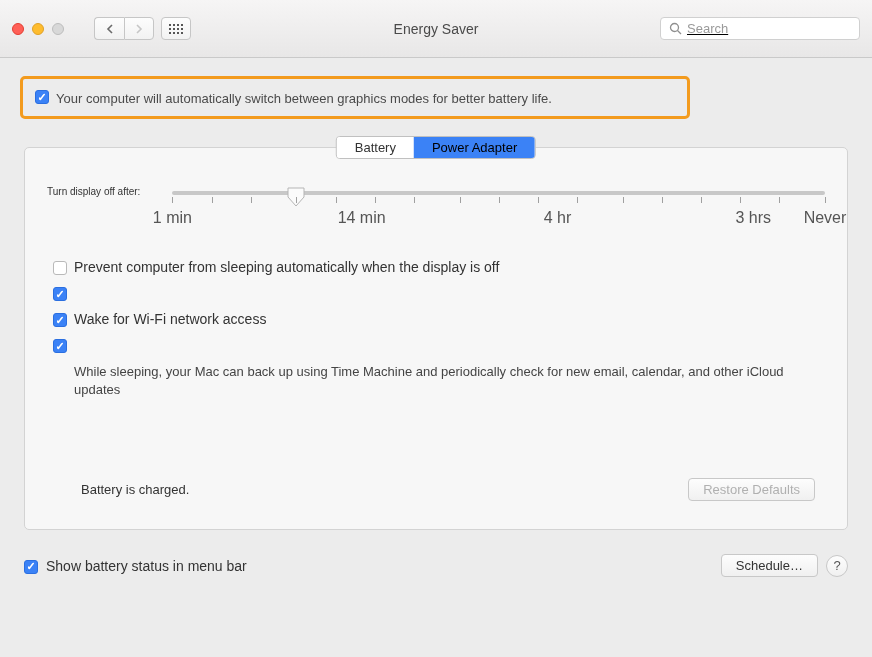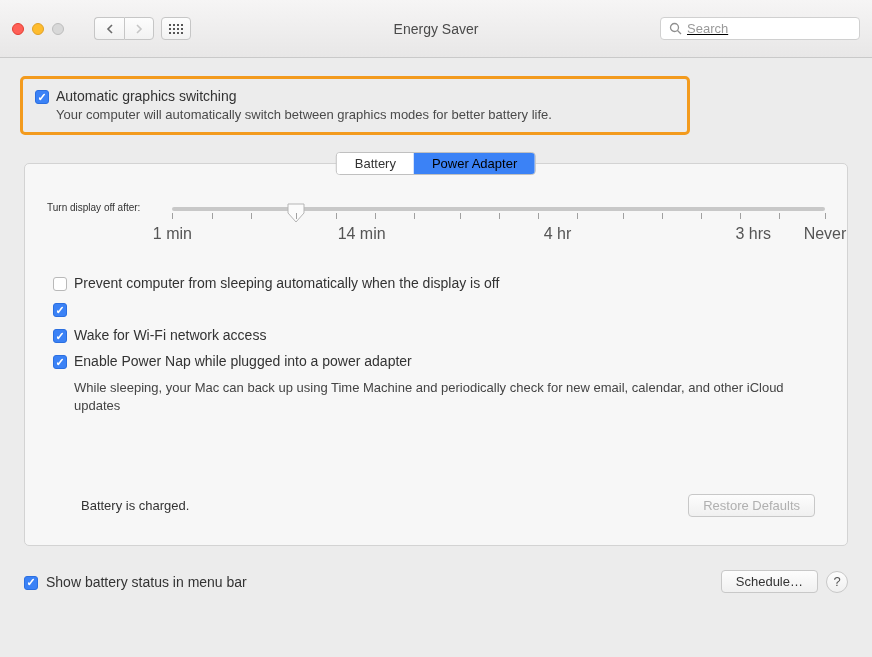--- a/index.html
+++ b/index.html
@@ -254,21 +254,20 @@
     <span>Search</span>
   </div>
 </div>
 
 <div class="content">
 
   <div class="highlight-box">
     <div class="check-row">
       <span class="checkbox checked"></span>
       <div>
-        <div class="check-label">Automatic graphics switching</div>
         <div class="check-desc">Your computer will automatically switch between graphics modes for better battery life.</div>
       </div>
     </div>
   </div>
 
   <div class="panel">
     <div class="seg-control">
       <div class="seg-item">Battery</div>
       <div class="seg-item active">Power Adapter</div>
     </div>
@@ -320,21 +319,20 @@
       <div class="check-row">
         <span class="checkbox checked"></span>
       </div>
       <div class="check-row">
         <span class="checkbox checked"></span>
         <span class="check-label">Wake for Wi-Fi network access</span>
       </div>
       <div>
         <div class="check-row">
           <span class="checkbox checked"></span>
-          <span class="check-label">Enable Power Nap while plugged into a power adapter</span>
         </div>
         <div class="sub-desc">While sleeping, your Mac can back up using Time Machine and periodically check for new email, calendar, and other iCloud updates</div>
       </div>
     </div>
 
     <div class="panel-footer">
       <span class="status-text">Battery is charged.</span>
       <span class="spacer"></span>
       <button class="btn disabled">Restore Defaults</button>
     </div>

